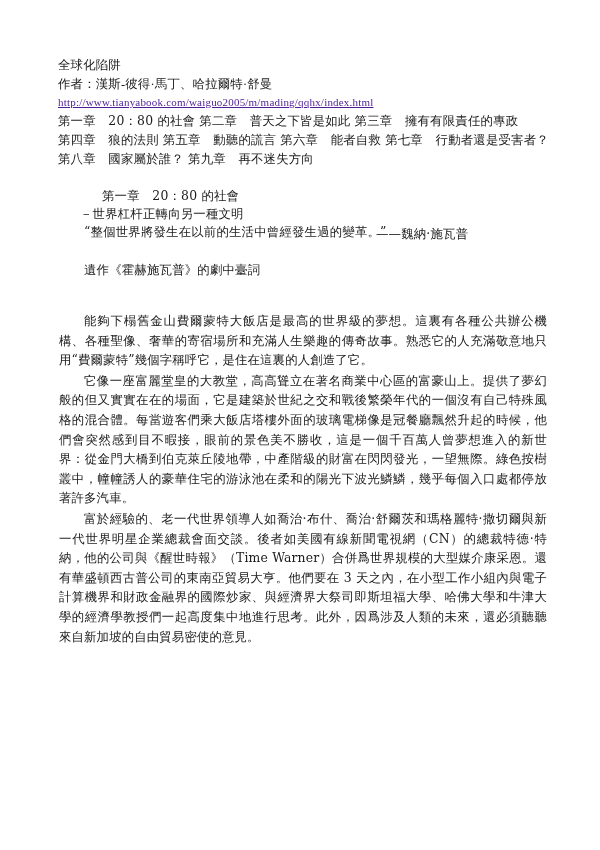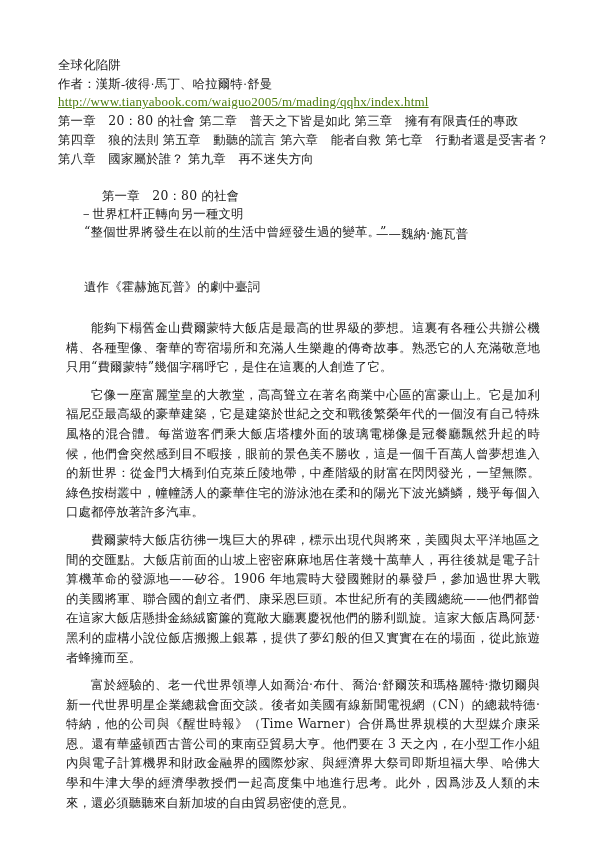--- a/index.html
+++ b/index.html
@@ -6,49 +6,48 @@
   body {
     width: 600px; height: 850px; position: relative; overflow: hidden;
     font-family: "DejaVu Serif", "Liberation Serif", serif;
     color: #1a1a1a;
   }
   .page { position: absolute; left: 0; top: 0; width: 600px; height: 850px; }
   .line {
     position: absolute; left: 58px; white-space: nowrap;
     font-size: 12.4px; line-height: 16px; letter-spacing: 0.2px;
   }
-  .link { color: #4d7c0f; text-decoration: underline; font-family: "Liberation Serif", serif; font-size: 13px; }
+  .link { color: #4c1d95; text-decoration: underline; font-family: "Liberation Serif", serif; font-size: 11px; }
   .body-block {
     position: absolute; left: 58px; width: 490px; top: 310px;
     font-size: 12.4px; line-height: 19.6px; text-align: justify;
     letter-spacing: 0.15px;
   }
-  .para { margin: 8px; text-indent: 25px; }
+  .para { margin: 1px; text-indent: 25px; }
 </style>
 </head>
 <body>
 
 <div class="page">
 
   <div class="line" style="top:57px;">全球化陷阱</div>
   <div class="line" style="top:76px;font-family:Liberation Serif, serif;">作者：漢斯-彼得·馬丁、哈拉爾特·舒曼</div>
   <div class="line" style="top:94px;">
     <a class="link">http://www.tianyabook.com/waiguo2005/m/mading/qqhx/index.html</a>
   </div>
   <div class="line toc" style="top:113px;">第一章　20：80 的社會 第二章　普天之下皆是如此 第三章　擁有有限責任的專政</div>
   <div class="line toc" style="top:151px;">第八章　國家屬於誰？ 第九章　再不迷失方向</div>
   <div class="line toc" style="top:132px;">第四章　狼的法則 第五章　動聽的謊言 第六章　能者自救 第七章　行動者還是受害者？</div>
 
   <div class="line" style="top:188px;margin-left:44px;">第一章　20：80 的社會</div>
   <div class="line" style="top:224px; left:84px;">“整個世界將發生在以前的生活中曾經發生過的變革。”</div>
   <div class="line" style="top:206px; left:80px;">－世界杠杆正轉向另一種文明</div>
   <div class="line" style="top:226px; left:376px;">——魏納·施瓦普</div>
 
-  <div class="line" style="top:279px; left:84px;">遺作《霍赫施瓦普》的劇中臺詞</div>
+  <div class="line" style="top:262px; left:84px;">遺作《霍赫施瓦普》的劇中臺詞</div>
 
   <div class="body-block">
     <p class="para">能夠下榻舊金山費爾蒙特大飯店是最高的世界級的夢想。這裏有各種公共辦公機構、各種聖像、奢華的寄宿場所和充滿人生樂趣的傳奇故事。熟悉它的人充滿敬意地只用“費爾蒙特”幾個字稱呼它，是住在這裏的人創造了它。</p>
-    <p class="para">它像一座富麗堂皇的大教堂，高高聳立在著名商業中心區的富豪山上。它是加利福尼亞最高級的豪華建築，它是建築於世紀之交和戰後繁榮年代的一個沒有自己特殊風格的混合體。每當遊客們乘大飯店塔樓外面的玻璃電梯像是冠餐廳飄然升起的時候，他們會突然感到目不暇接，眼前的景色美不勝收，這是一個千百萬人曾夢想進入的新世界：從金門大橋到伯克萊丘陵地帶，中產階級的財富在閃閃發光，一望無際。綠色按樹叢中，幢幢誘人的豪華住宅的游泳池在柔和的陽光下波光鱗鱗，幾乎每個入口處都停放著許多汽車。</p>
-    <p class="para">費爾蒙特大飯店彷彿一塊巨大的界碑，標示出現代與將來，美國與太平洋地區之間的交匯點。大飯店前面的山坡上密密麻麻地居住著幾十萬華人，再往後就是電子計算機革命的發源地——矽谷。1906 年地震時大發國難財的暴發戶，參加過世界大戰的美國將軍、聯合國的創立者們、康采恩巨頭。本世紀所有的美國總統——他們都曾在這家大飯店懸掛金絲絨窗簾的寬敞大廳裏慶祝他們的勝利凱旋。這家大飯店爲阿瑟·黑利的虛構小說位飯店搬搬上銀幕，提供了夢幻般的但又實實在在的場面，從此旅遊者蜂擁而至。</p>
+    <p class="para">它像一座富麗堂皇的大教堂，高高聳立在著名商業中心區的富豪山上。提供了夢幻般的但又實實在在的場面，它是建築於世紀之交和戰後繁榮年代的一個沒有自己特殊風格的混合體。每當遊客們乘大飯店塔樓外面的玻璃電梯像是冠餐廳飄然升起的時候，他們會突然感到目不暇接，眼前的景色美不勝收，這是一個千百萬人曾夢想進入的新世界：從金門大橋到伯克萊丘陵地帶，中產階級的財富在閃閃發光，一望無際。綠色按樹叢中，幢幢誘人的豪華住宅的游泳池在柔和的陽光下波光鱗鱗，幾乎每個入口處都停放著許多汽車。</p>
     <p class="para">富於經驗的、老一代世界領導人如喬治·布什、喬治·舒爾茨和瑪格麗特·撒切爾與新一代世界明星企業總裁會面交談。後者如美國有線新聞電視網（CN）的總裁特德·特納，他的公司與《醒世時報》（Time Warner）合併爲世界規模的大型媒介康采恩。還有華盛頓西古普公司的東南亞貿易大亨。他們要在 3 天之內，在小型工作小組內與電子計算機界和財政金融界的國際炒家、與經濟界大祭司即斯坦福大學、哈佛大學和牛津大學的經濟學教授們一起高度集中地進行思考。此外，因爲涉及人類的未來，還必須聽聽來自新加坡的自由貿易密使的意見。</p>
   </div>
 
 </div>
 
 </body></html>

